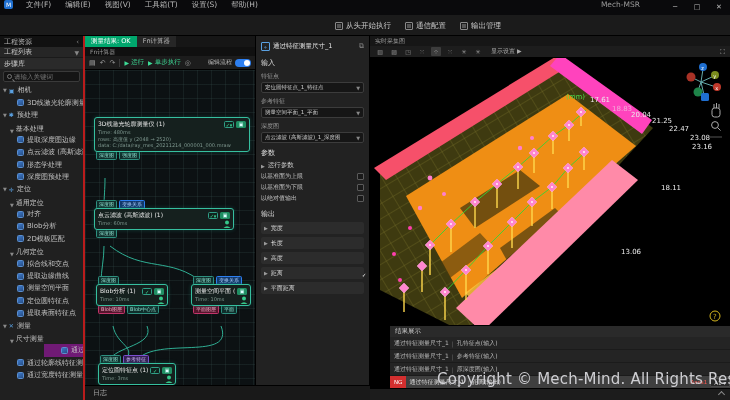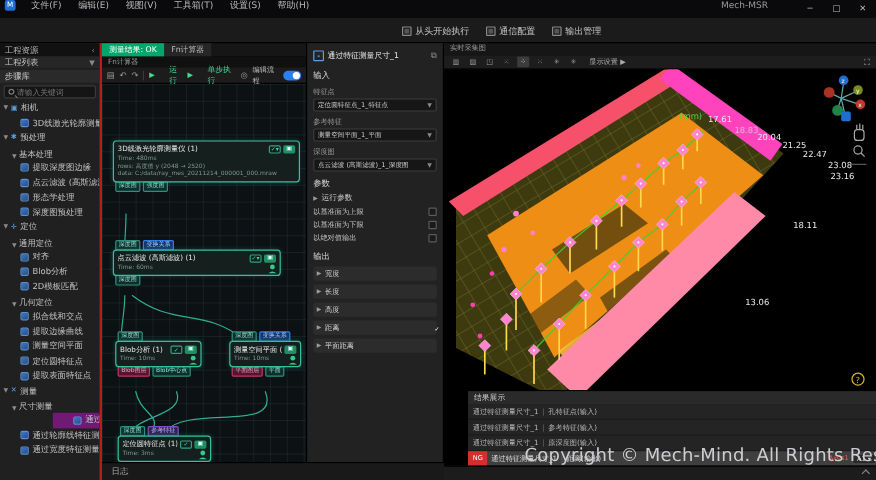--- a/index.html
+++ b/index.html
@@ -45,21 +45,21 @@
   
   .graph{position:absolute;left:85px;top:0;width:170px;height:364px;background:#000000;}
   .gtabs{height:11px;background:#161616;display:flex;}
   .gtab{font-size:6.5px;padding:0 6px;line-height:11px;color:#fff;}
   .gtab.ok{background:#00a76d;}
   .gtab.t2{background:#262626;color:#bbb;}
   .gcrumb{height:9px;background:#101010;color:#9a9a9a;font-size:6px;line-height:9px;padding:0 5px;}
   .gtools{height:14px;background:#1c1c1c;display:flex;align-items:center;gap:4px;padding:0 4px;border-bottom:1px solid #000;}
   .gi{color:#9a9a9a;font-size:7px;line-height:10px;}
   .sep{width:1px;height:8px;background:#3a3a3a;}
-  .runbtn{color:#3ddc97;font-size:6.5px;display:flex;align-items:center;gap:12px;}
+  .runbtn{color:#3ddc97;font-size:6.5px;display:flex;align-items:center;gap:2px;}
   .runbtn .tri{color:#3ddc97;font-size:6px;}
   .toggle-grp{margin-left:auto;display:flex;align-items:center;gap:3px;}
   .toggle-label{color:#bcbcbc;font-size:6px;}
   .toggle{width:16px;height:8px;border-radius:4px;background:#2d7ff0;position:relative;}
   .toggle:after{content:"";position:absolute;right:1px;top:1px;width:6px;height:6px;border-radius:50%;background:#fff;}
   .canvas{position:absolute;left:0;top:34px;width:170px;height:315px;background-color:#0c1113;
     background-image:linear-gradient(rgba(62,92,92,.20) 1px,transparent 1px),linear-gradient(90deg,rgba(62,92,92,.20) 1px,transparent 1px);
     background-size:14px 14px;overflow:hidden;}
   .edges{position:absolute;left:0;top:0;}
   .node{position:absolute;}

